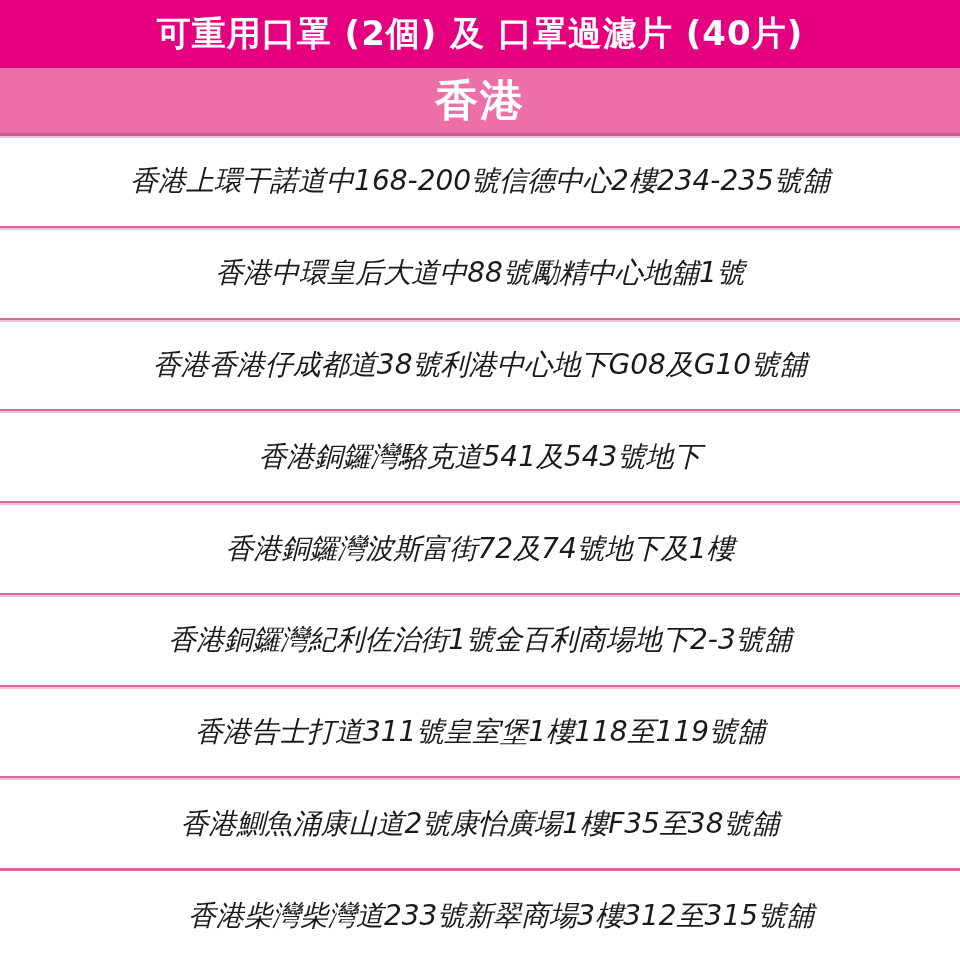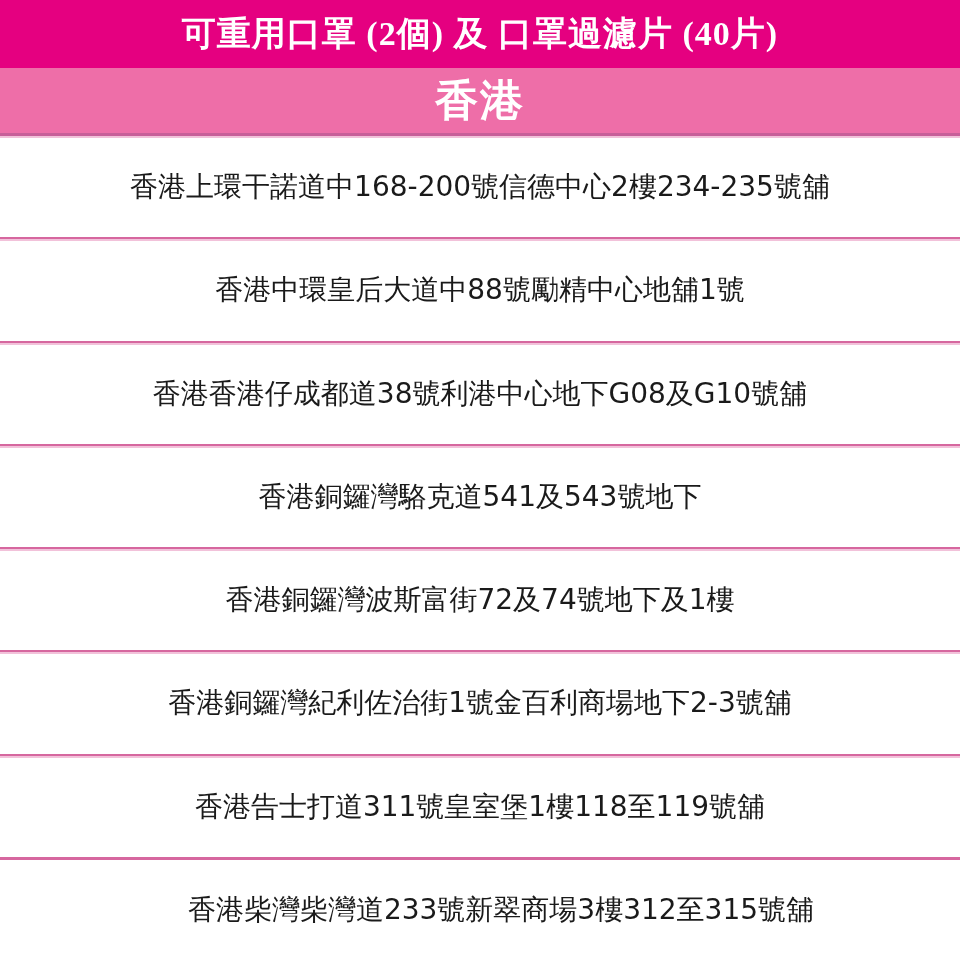--- a/index.html
+++ b/index.html
@@ -25,21 +25,20 @@
   .banner1 {
     height: 68px;
     background: var(--banner-bg);
     display: flex;
     align-items: center;
     justify-content: center;
     color: var(--banner-text);
     font-size: 34px;
     font-weight: bold;
     letter-spacing: 1px;
-    font-family: Liberation Serif, serif;
   }
   .banner2 {
     height: 69px;
     box-sizing: border-box;
     background: var(--region-bg);
     border-bottom: 4px solid var(--header-divider);
     display: flex;
     align-items: center;
     justify-content: center;
     color: var(--banner-text);
@@ -58,20 +57,21 @@
     display: flex;
     align-items: center;
     justify-content: center;
     font-size: 28px;
     color: var(--row-text);
     border-bottom: 3px solid var(--divider);
     box-shadow: 0 1px 0 #f2c2da inset, 0 -1px 0 #f2c2da;
     background: #ffffff;
     text-align: center;
     white-space: nowrap;
+    font-style: italic;
   }
   .row:last-child {
     border-bottom: none;
     box-shadow: none;
     padding-left: 42px;
   }
 </style>
 </head>
 <body>
 
@@ -83,15 +83,16 @@
     <span>香港</span>
   </div>
   <div class="list">
       <div class="row">香港上環干諾道中168-200號信德中心2樓234-235號舖</div>
       <div class="row">香港中環皇后大道中88號勵精中心地舖1號</div>
       <div class="row">香港香港仔成都道38號利港中心地下G08及G10號舖</div>
       <div class="row">香港銅鑼灣駱克道541及543號地下</div>
       <div class="row">香港銅鑼灣波斯富街72及74號地下及1樓</div>
       <div class="row">香港銅鑼灣紀利佐治街1號金百利商場地下2-3號舖</div>
       <div class="row">香港告士打道311號皇室堡1樓118至119號舖</div>
+      <div class="row">香港鰂魚涌康山道2號康怡廣場1樓F35至38號舖</div>
       <div class="row">香港柴灣柴灣道233號新翠商場3樓312至315號舖</div>
     </div>
 </div>
 
 </body></html>

